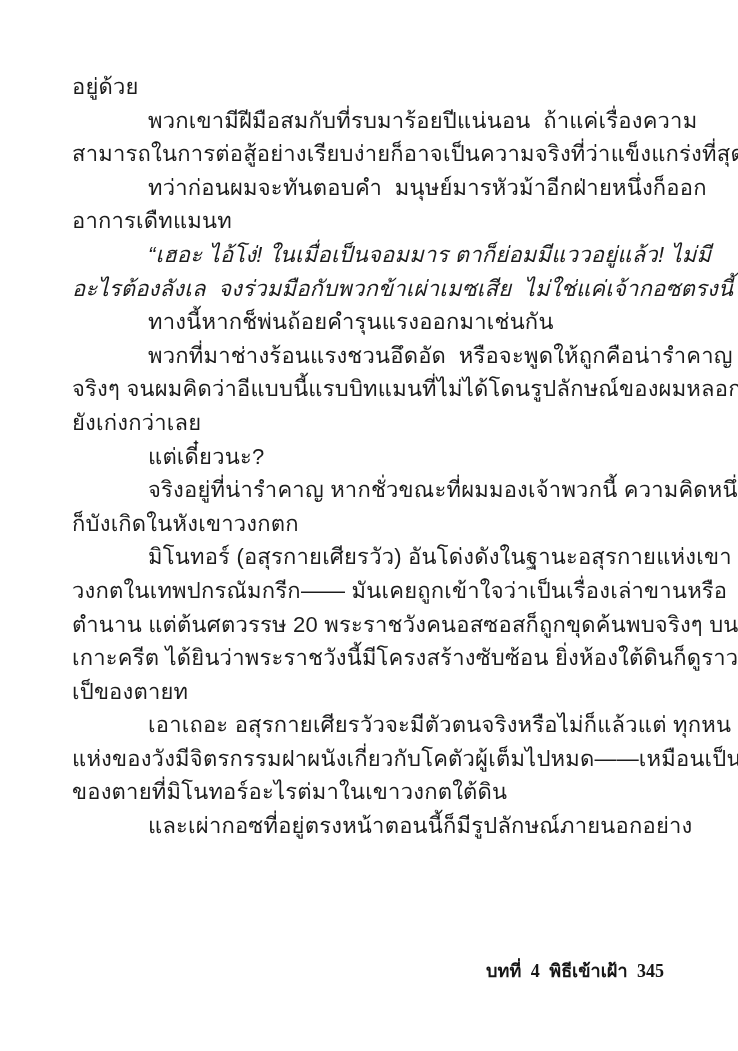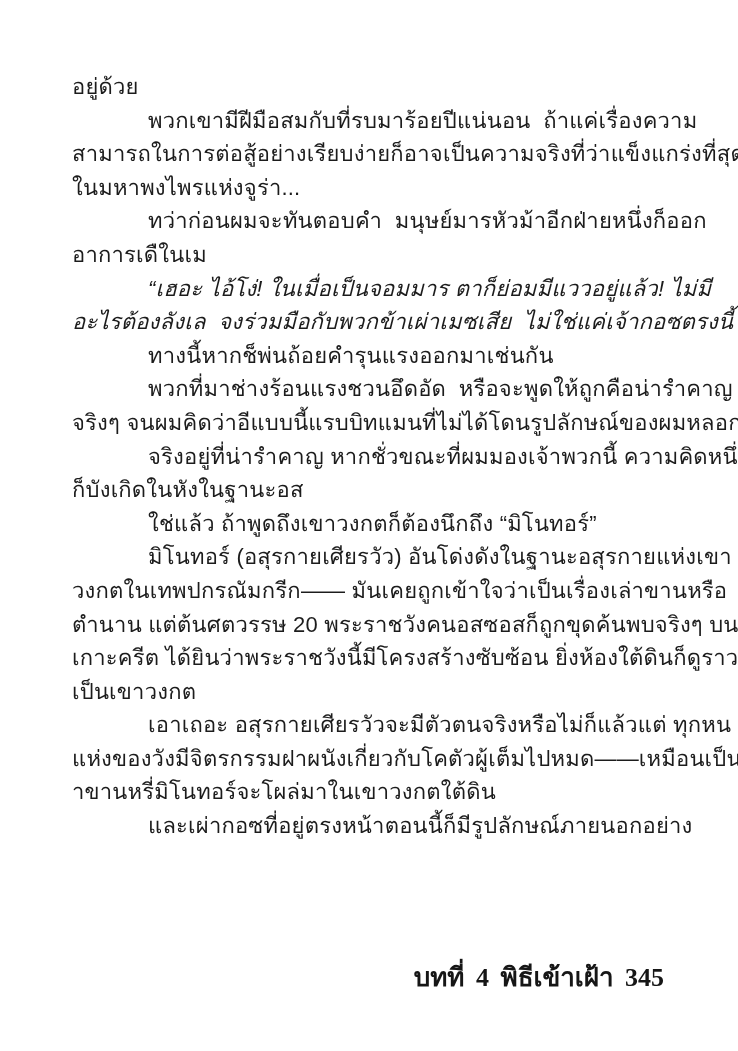--- a/index.html
+++ b/index.html
@@ -36,51 +36,51 @@
   .line.indent {
     padding-left: 76px;
   }
   .line.italic {
     font-style: italic;
   }
   .footer {
     position: absolute;
     top: 956px;
     right: 74px;
-    font-size: 26px;
+    font-size: 18px;
     font-weight: bold;
     font-family: "Liberation Serif", serif;
     word-spacing: 5px;
     color: #161616;
     white-space: pre;
   }
 </style>
 </head>
 <body>
 
 <div class="page">
   <div class="content">
       <div class="line">อยู่ด้วย</div>
       <div class="line indent">พวกเขามีฝีมือสมกับที่รบมาร้อยปีแน่นอน  ถ้าแค่เรื่องความ</div>
       <div class="line">สามารถในการต่อสู้อย่างเรียบง่ายก็อาจเป็นความจริงที่ว่าแข็งแกร่งที่สุด</div>
-      <div class="line">ในมหาพงไพรแห่งจูร่า...</div>
       <div class="line indent">ทว่าก่อนผมจะทันตอบคำ  มนุษย์มารหัวม้าอีกฝ่ายหนึ่งก็ออก</div>
-      <div class="line">อาการเดืในเม</div>
+      <div class="line">อาการเดืทแมนท</div>
       <div class="line indent italic">“เฮอะ ไอ้โง่! ในเมื่อเป็นจอมมาร ตาก็ย่อมมีแววอยู่แล้ว! ไม่มี</div>
       <div class="line italic">อะไรต้องลังเล  จงร่วมมือกับพวกข้าเผ่าเมซเสีย  ไม่ใช่แค่เจ้ากอซตรงนี้</div>
       <div class="line indent">ทางนี้หากช็พ่นถ้อยคำรุนแรงออกมาเช่นกัน</div>
       <div class="line indent">พวกที่มาช่างร้อนแรงชวนอึดอัด  หรือจะพูดให้ถูกคือน่ารำคาญ</div>
       <div class="line">จริงๆ จนผมคิดว่าอีแบบนี้แรบบิทแมนที่ไม่ได้โดนรูปลักษณ์ของผมหลอก</div>
+      <div class="line">ยังเก่งกว่าเลย</div>
+      <div class="line indent">แต่เดี๋ยวนะ?</div>
       <div class="line indent">จริงอยู่ที่น่ารำคาญ หากชั่วขณะที่ผมมองเจ้าพวกนี้ ความคิดหนึ่ง</div>
-      <div class="line">ก็บังเกิดในหังในฐานะอส</div>
-      <div class="line indent">ใช่แล้ว ถ้าพูดถึงเขาวงกตก็ต้องนึกถึง “มิโนทอร์”</div>
+      <div class="line">ก็บังเกิดในหังเขาวงกตก</div>
       <div class="line indent">มิโนทอร์ (อสุรกายเศียรวัว) อันโด่งดังในฐานะอสุรกายแห่งเขา</div>
       <div class="line">วงกตในเทพปกรณัมกรีก—— มันเคยถูกเข้าใจว่าเป็นเรื่องเล่าขานหรือ</div>
       <div class="line">ตำนาน แต่ต้นศตวรรษ 20 พระราชวังคนอสซอสก็ถูกขุดค้นพบจริงๆ บน</div>
       <div class="line">เกาะครีต ได้ยินว่าพระราชวังนี้มีโครงสร้างซับซ้อน ยิ่งห้องใต้ดินก็ดูราวกับ</div>
-      <div class="line">เป็นเขาวงกต</div>
+      <div class="line">เป็ของตายท</div>
       <div class="line indent">เอาเถอะ อสุรกายเศียรวัวจะมีตัวตนจริงหรือไม่ก็แล้วแต่ ทุกหน</div>
       <div class="line">แห่งของวังมีจิตรกรรมฝาผนังเกี่ยวกับโคตัวผู้เต็มไปหมด——เหมือนเป็น</div>
-      <div class="line">าขานหรี่มิโนทอร์จะโผล่มาในเขาวงกตใต้ดิน</div>
+      <div class="line">ของตายที่มิโนทอร์อะไรต่มาในเขาวงกตใต้ดิน</div>
       <div class="line indent">และเผ่ากอซที่อยู่ตรงหน้าตอนนี้ก็มีรูปลักษณ์ภายนอกอย่าง</div>
     </div>
   <div class="footer"><span>บทที่ 4 พิธีเข้าเฝ้า</span> <span>345</span></div>
 </div>
 
 </body></html>

